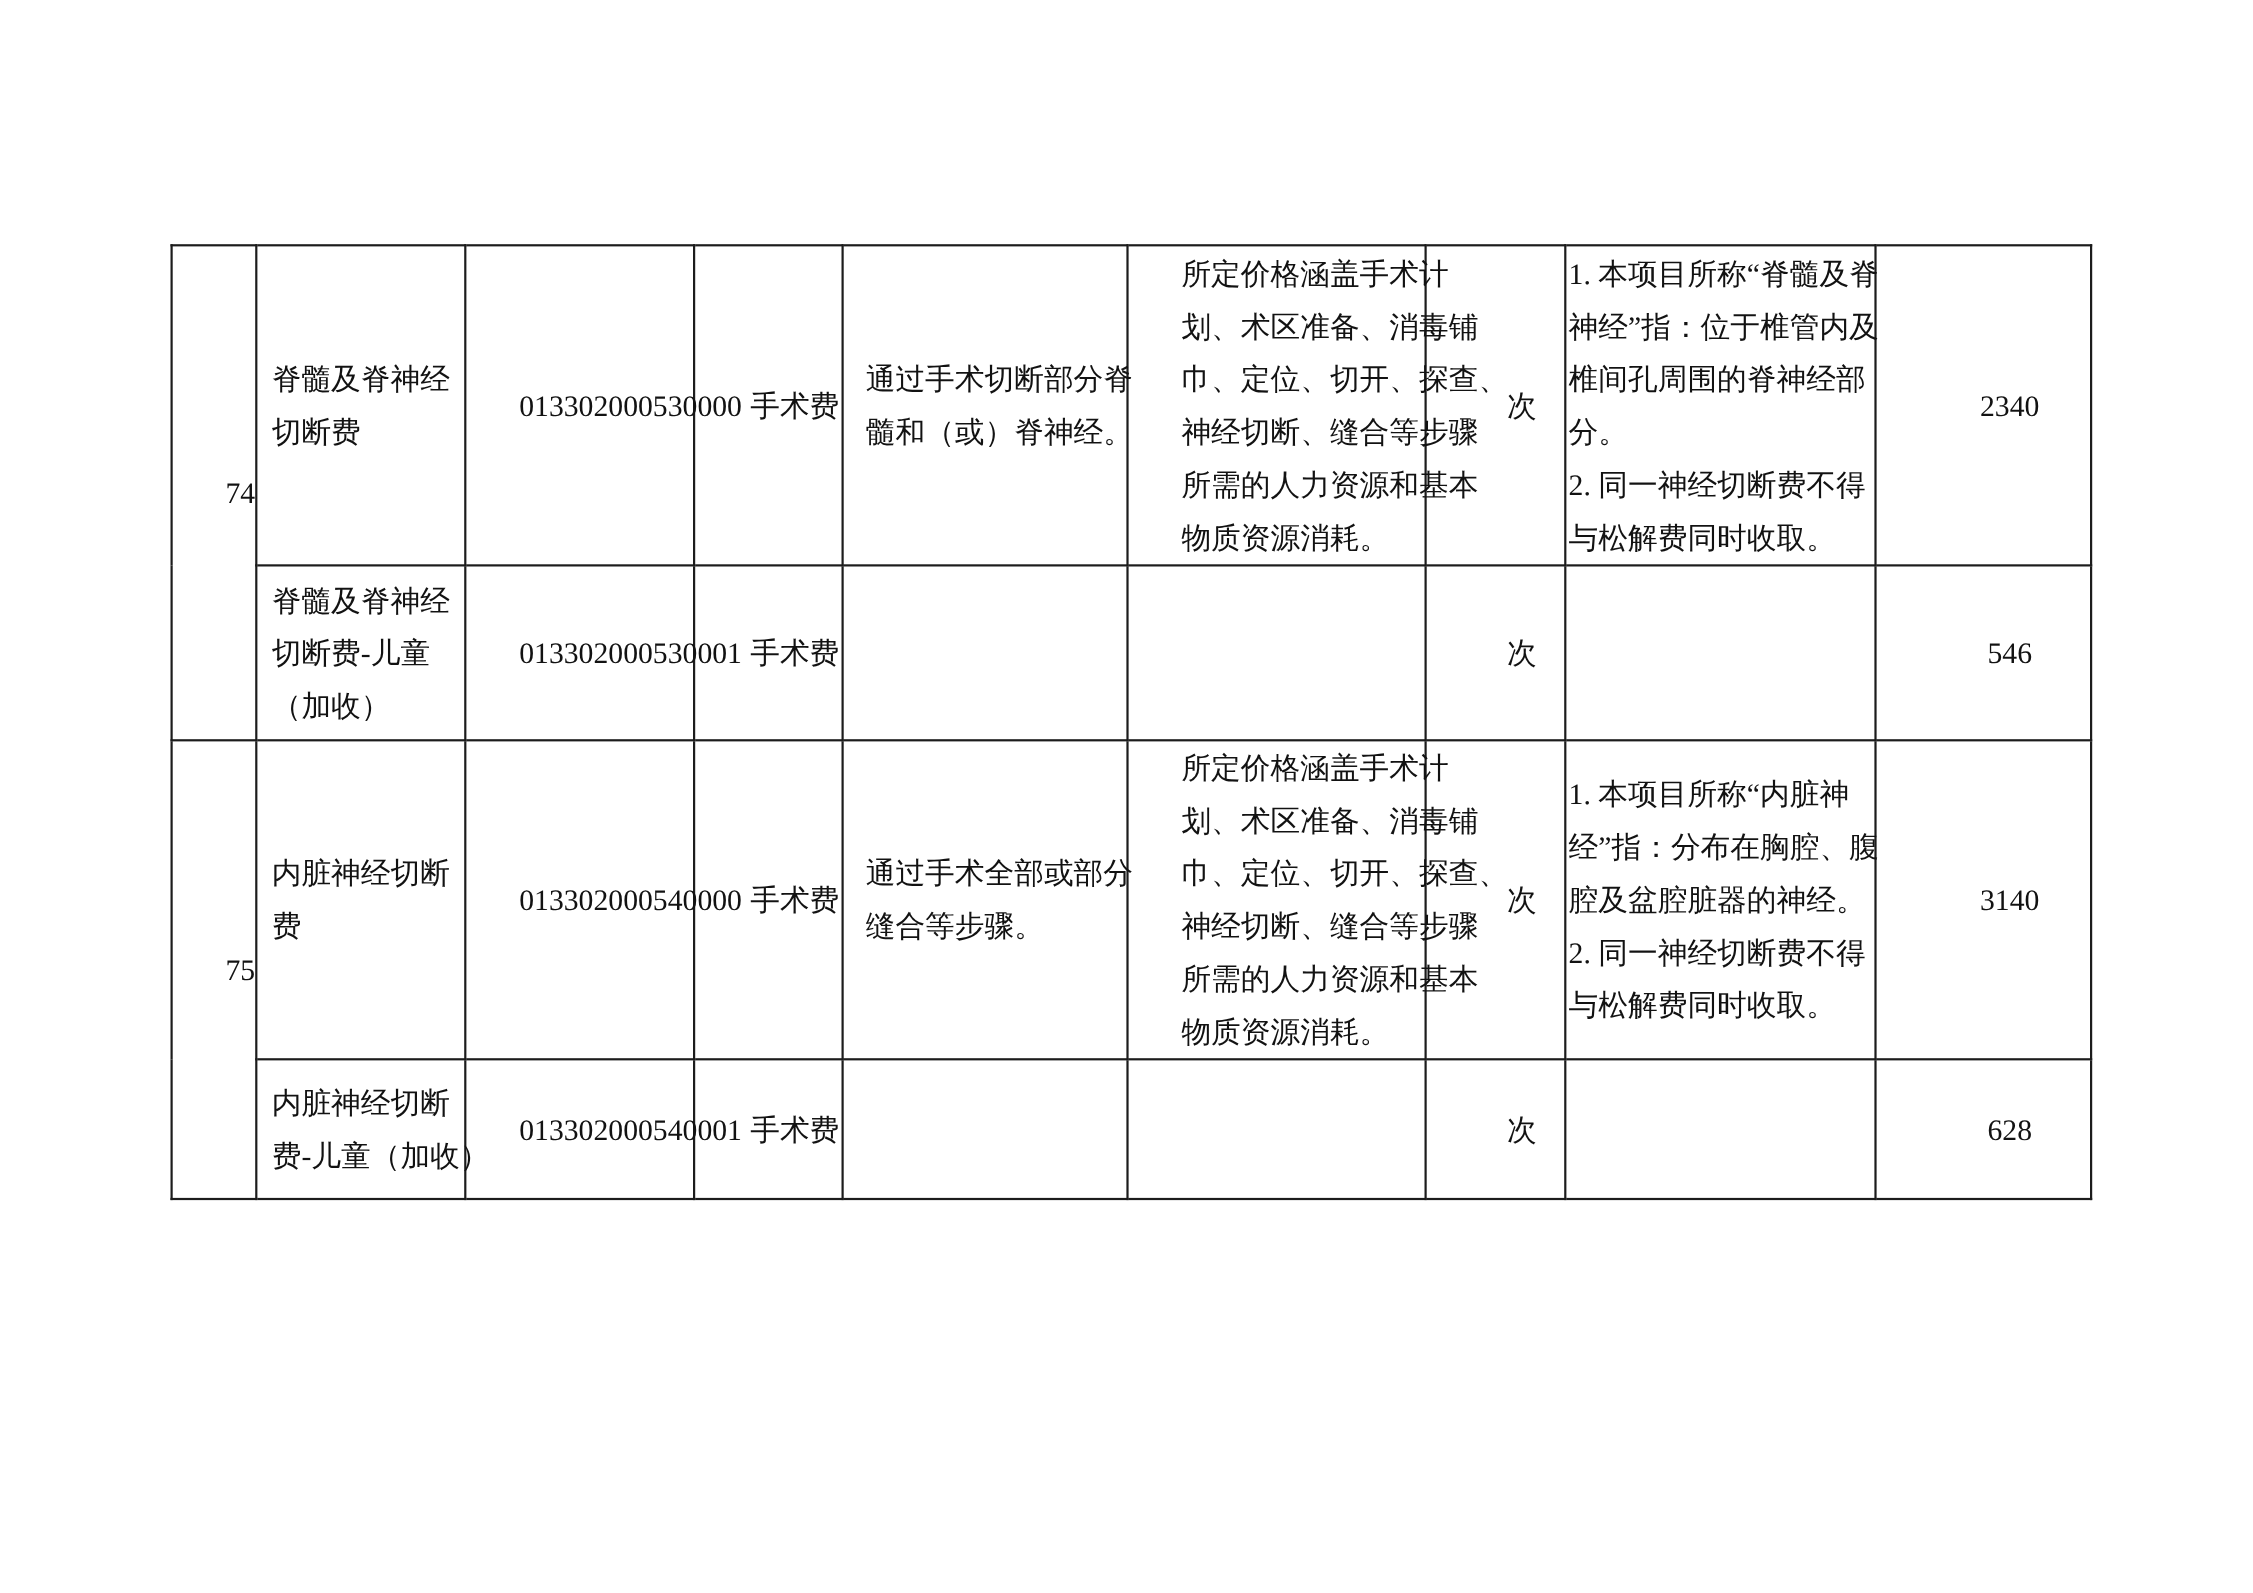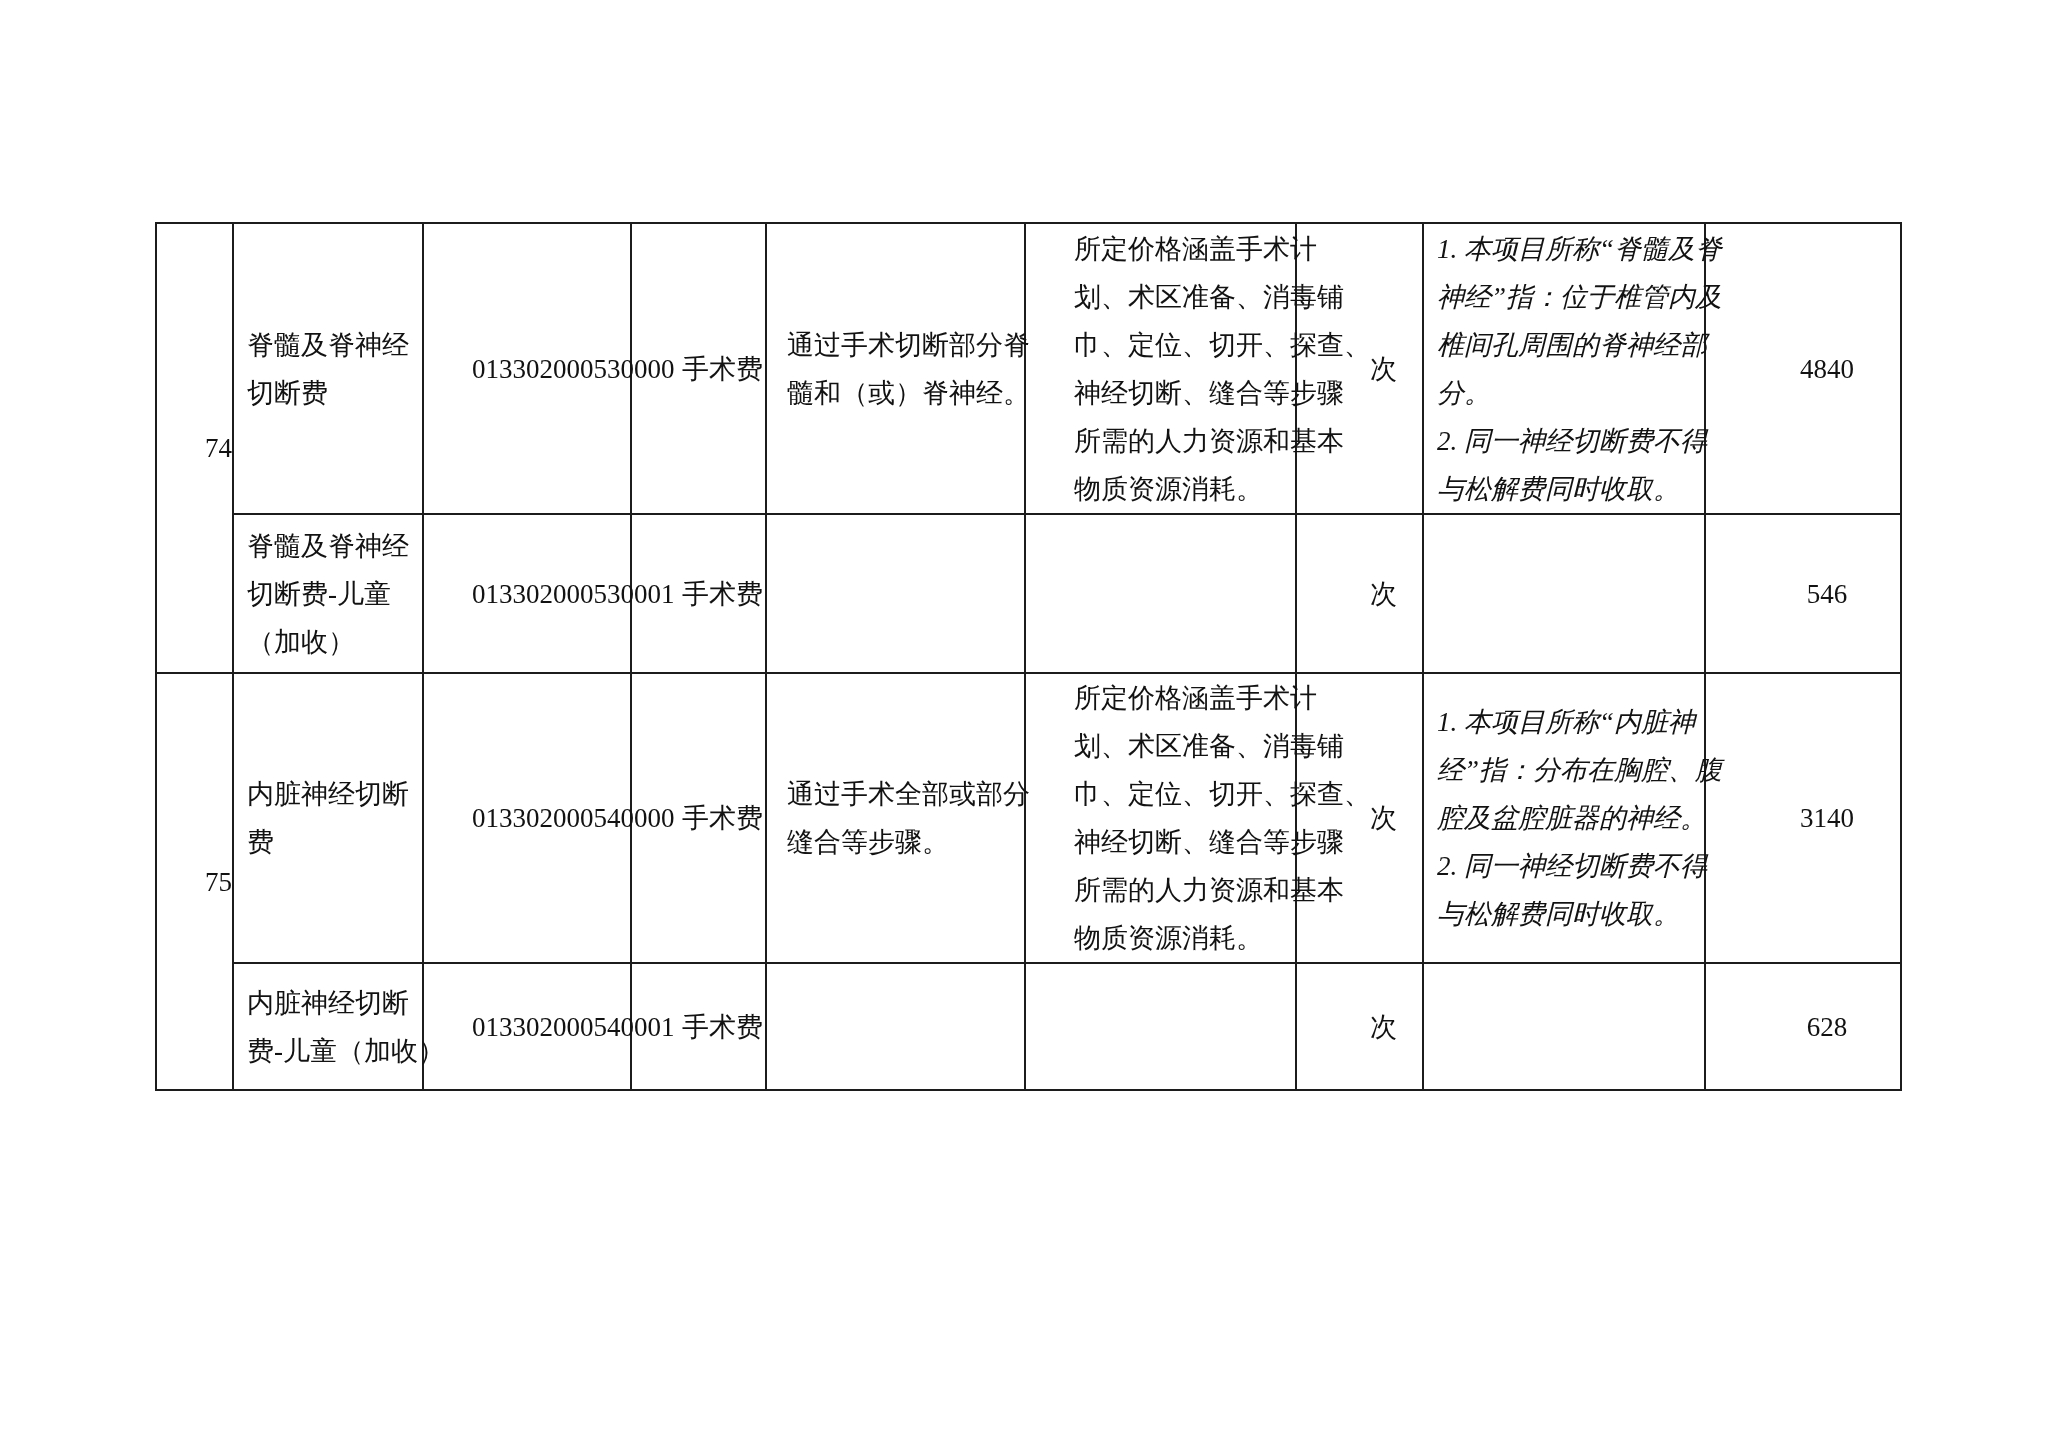--- a/index.html
+++ b/index.html
@@ -7,21 +7,21 @@
   body { position:relative; font-family:"Liberation Serif","DejaVu Serif",serif; color:#121212; }
   .doc-table-wrap { position:absolute; left:155px; top:222px; }
   table.fee-table { border-collapse:collapse; table-layout:fixed; width:1745px; }
   td { border:2px solid #1c1c1c; vertical-align:middle; font-size:27px; line-height:48px; overflow:visible;padding-left:48px; }
   td.c { text-align:center; }
   td.l { text-align:left; }
   .tl { white-space:nowrap; }
   td.name-cell   { padding-left:13px; padding-right:4px; }
   td.desc-cell   { padding-left:20px; padding-right:4px;border-radius:26px; }
   td.cover-cell  { padding-right:2px; }
-  td.notes-cell  { padding-left:13px; padding-right:2px;font-style:italic; }
+  td.notes-cell  { padding-left:2px; padding-right:2px; }
   tr.r1 td { height:291px; }
   tr.r2 td { height:159px; }
   tr.r3 td { height:286px; }
   tr.r4 td { height:127px; }
 </style>
 </head>
 <body>
 
 <div class="doc-table-wrap">
   <table class="fee-table">
@@ -59,21 +59,21 @@
           </td>
       <td class="c">次</td>
       <td class="l notes-cell">
             <div class="tl">1. 本项目所称“脊髓及脊</div>
             <div class="tl">神经”指：位于椎管内及</div>
             <div class="tl">椎间孔周围的脊神经部</div>
             <div class="tl">分。</div>
             <div class="tl">2. 同一神经切断费不得</div>
             <div class="tl">与松解费同时收取。</div>
           </td>
-      <td class="c">4840</td>
+      <td class="c">2340</td>
     </tr>
     <tr class="r2">
       <td class="l name-cell">
             <div class="tl">脊髓及脊神经</div>
             <div class="tl">切断费-儿童</div>
             <div class="tl">（加收）</div>
           </td>
       <td class="c">013302000530001</td>
       <td class="c">手术费</td>
       <td class="l desc-cell"></td>

